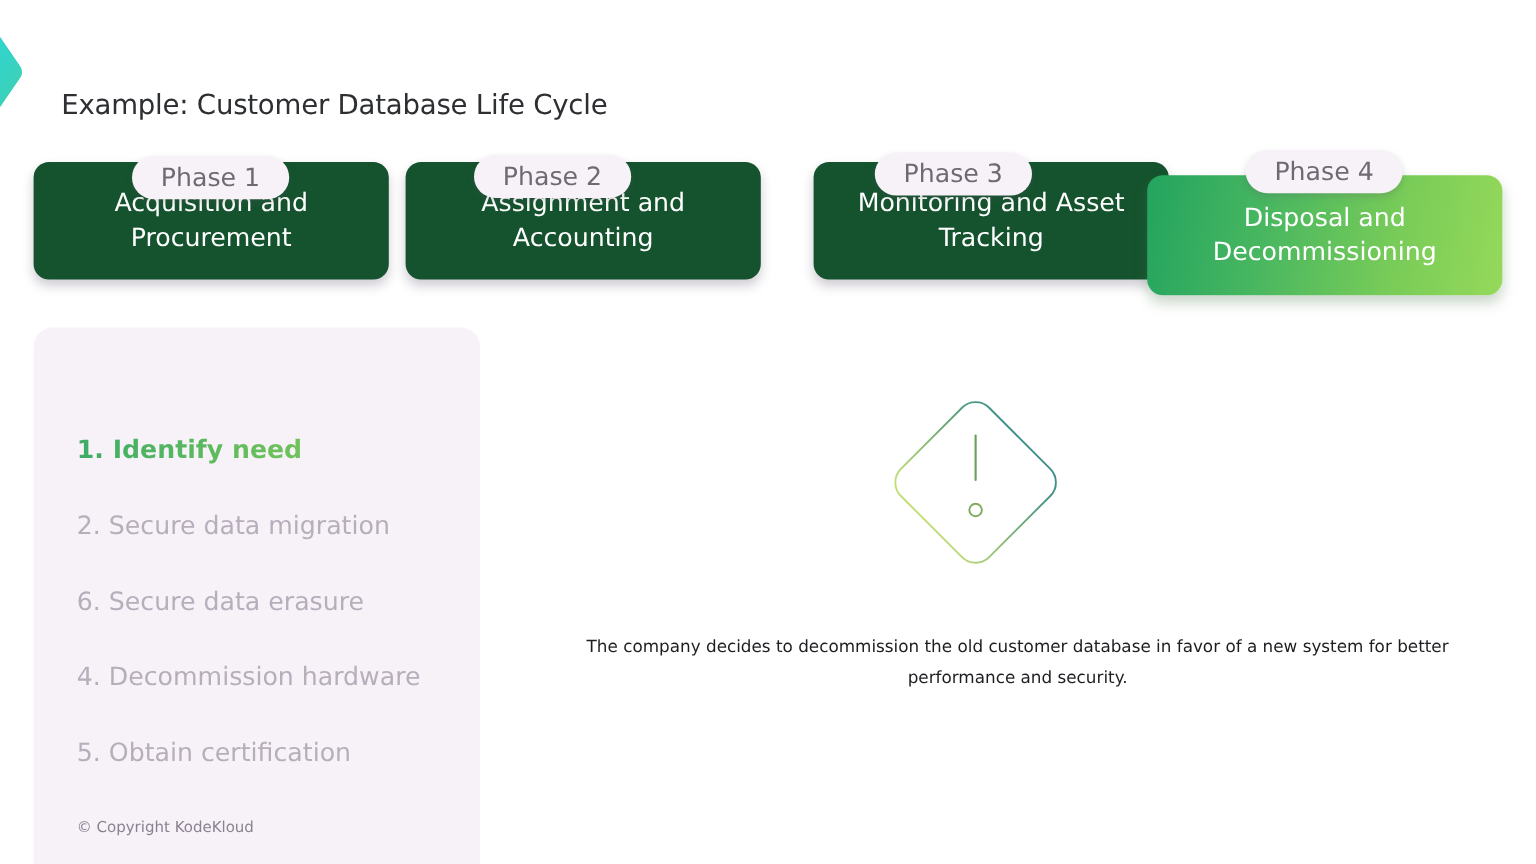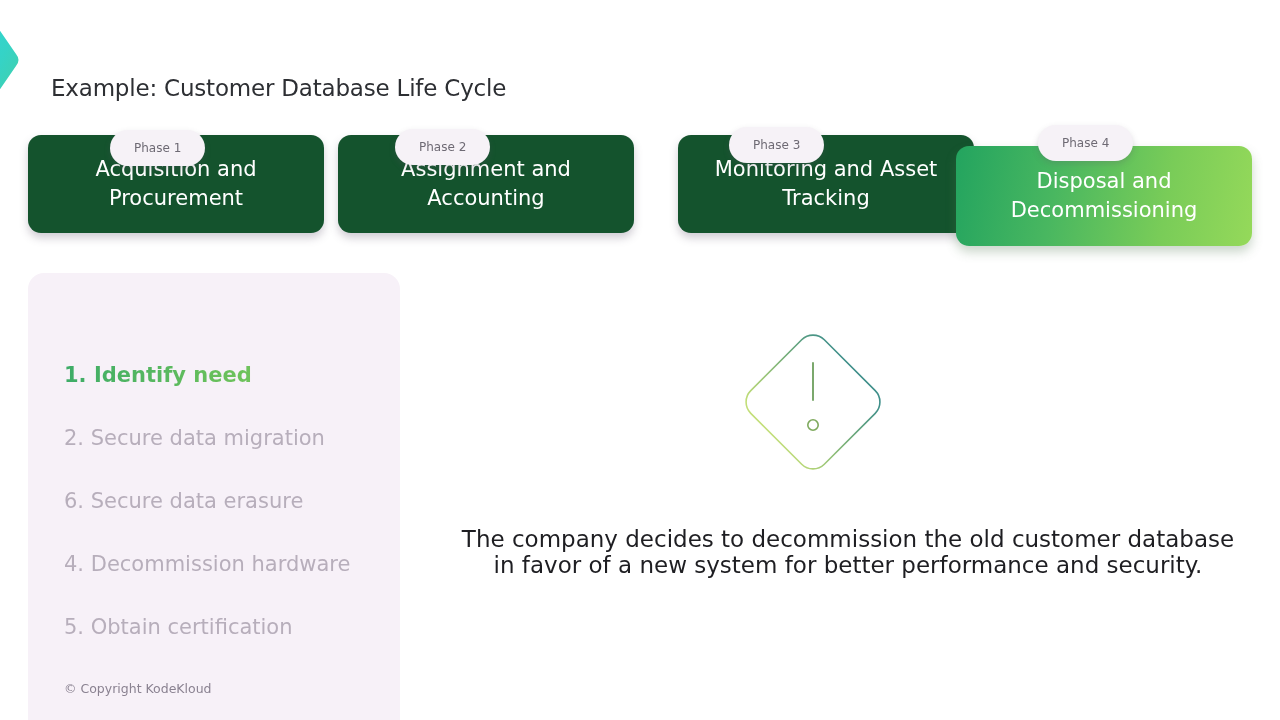--- a/index.html
+++ b/index.html
@@ -83,21 +83,21 @@
     position: absolute;
     height: 36px;
     padding: 0 24px;
     border-radius: 18px;
     background: #f6f2f7;
     box-shadow: 0 3px 6px rgba(90, 80, 100, 0.22);
     display: flex;
     align-items: center;
     justify-content: center;
     color: #6e6a74;
-    font-size: 12px;
+    font-size: 21px;
     font-weight: 400;
     white-space: nowrap;
     z-index: 4;
   }
 
   
   #phase-card-0 { left: 28px;  width: 296px; }
   #phase-card-1 { left: 338px; width: 296px; }
   #phase-card-2 { left: 647px; width: 296px; margin-left: 31px; }
   #phase-card-3 { left: 956px; width: 296px; top: 16px; height: 100px; }
@@ -172,21 +172,21 @@
     height: 154px;
   }
   .alert-diamond svg { display: block; }
 
   .content-description {
     position: absolute;
     left: 28px;
     top: 253px;
     width: 800px;
     text-align: center;
-    font-size: 23px;
+    font-size: 14px;
     line-height: 26px;
     color: #1e1e22;
   }
 </style>
 </head>
 <body>
 
 <div class="slide">
 
   <div class="brand-logo">

